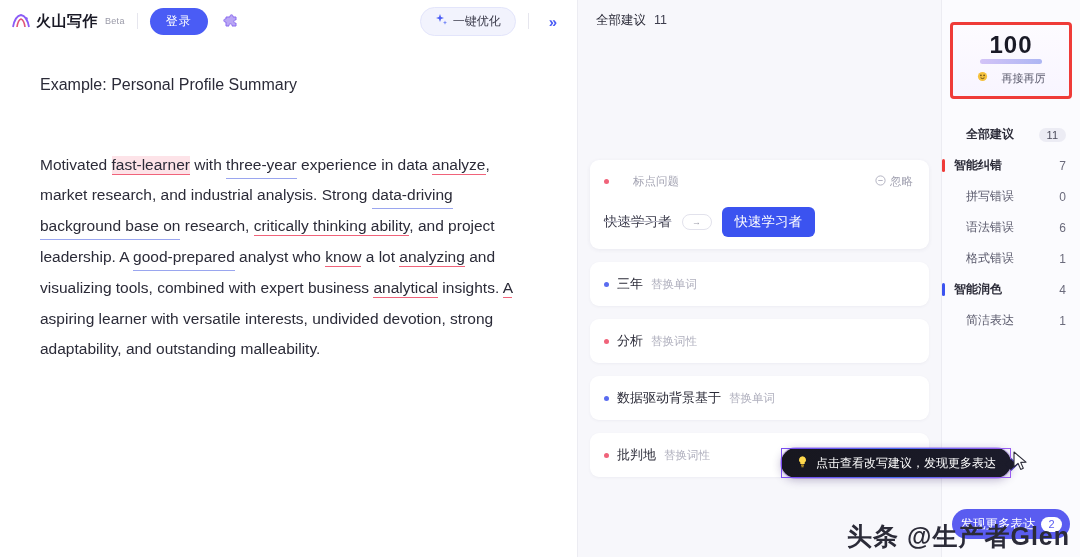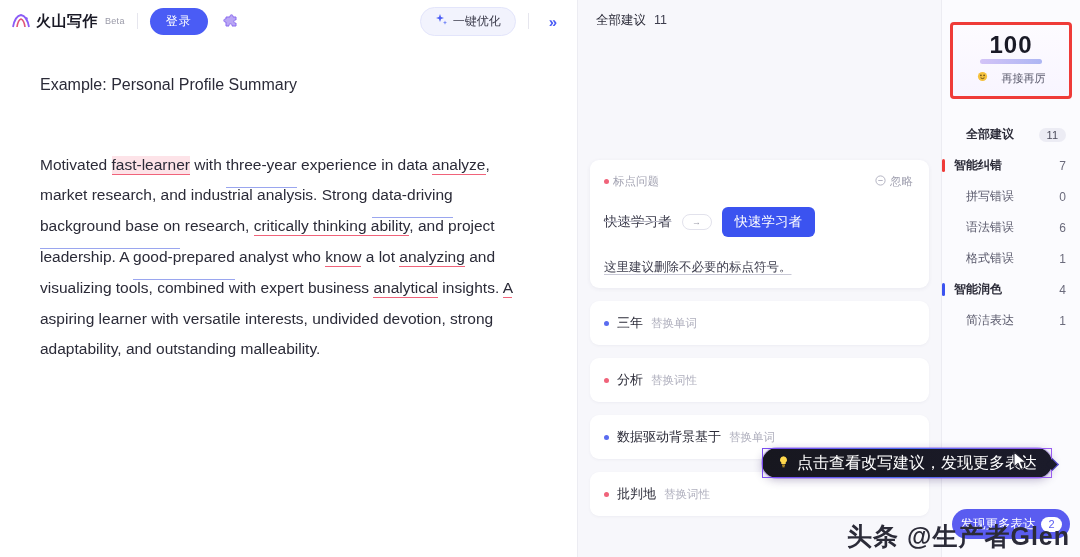--- a/index.html
+++ b/index.html
@@ -118,21 +118,21 @@
     border-bottom: 1.6px solid #f0637a;
     padding-bottom: 1px;
   }
   .mk-red-hl {
     background: #fde3e8;
     border-bottom: 1.6px solid #f0637a;
     padding-bottom: 1px;
   }
   .mk-blue {
     border-bottom: 1.6px solid #9aa6ef;
-    padding-bottom: 14px;
+    padding-bottom: 5px;
   }
 
   
   .sugg-col {
     position: relative;
     width: 363px;
     height: 557px;
     background: #f7f7fb;
     display: flex;
     flex-direction: column;
@@ -160,21 +160,21 @@
     border-radius: 9px;
     box-shadow: 0 1px 4px rgba(60,60,100,.07);
     padding: 14px 16px 12px 14px;
     margin-bottom: 13px;
   }
   .card-top {
     display: flex;
     align-items: center;
     justify-content: space-between;
   }
-  .tag-line { display: flex; align-items: center; gap: 4px; }
+  .tag-line { display: flex; align-items: center; gap: 24px; }
   .dot {
     width: 5px; height: 5px; border-radius: 50%;
     flex: 0 0 auto;
   }
   .dot-red { background: #f0637a; }
   .dot-blue { background: #5a6cf0; }
   .tag-text {
     font-size: 11.5px;
     color: #a3a3b2;
   }
@@ -245,33 +245,33 @@
     font-size: 13px;
     color: #2b2b38;
   }
   .row-kind {
     font-size: 11.5px;
     color: #b0b0be;
   }
 
   .tooltip {
     position: absolute;
-    left: 762px; top: 448px;
+    left: 781px; top: 448px;
     height: 30px;
     display: flex;
     align-items: center;
     gap: 7px;
     padding: 0 14px;
     border-radius: 15px;
     background: linear-gradient(90deg,#17171f 0%, #1b1b2a 100%);
     border: 1.5px solid;
     border-image: linear-gradient(90deg,#7a4cf0,#4a6cf5,#9a5cf0) 1;
     box-shadow: 0 0 0 1px rgba(140,90,240,.45), 0 2px 10px rgba(40,20,90,.3);
     color: #ffffff;
-    font-size: 16px;
+    font-size: 12px;
     white-space: nowrap;
     z-index: 40;
   }
   .tooltip::after {
     content: "";
     position: absolute;
     right: -6px; top: 11px;
     width: 8px; height: 8px;
     background: #1b1b2a;
     border-right: 1.5px solid #6a5cf0;
@@ -471,21 +471,20 @@
               </svg>
             </span>
             <span>忽略</span>
           </div>
         </div>
         <div class="card-change">
           <span class="old-word">快速学习者</span>
           <span class="arrow-pill">→</span>
           <button class="new-word">快速学习者</button>
         </div>
-        <div class="card-desc">这里建议删除不必要的标点符号。</div>
       </div>
 
       <div class="row">
         <span class="dot dot-blue"></span>
         <span class="row-word">三年</span>
         <span class="row-kind">替换单词</span>
       </div>
 
       <div class="row">
         <span class="dot dot-red"></span>

